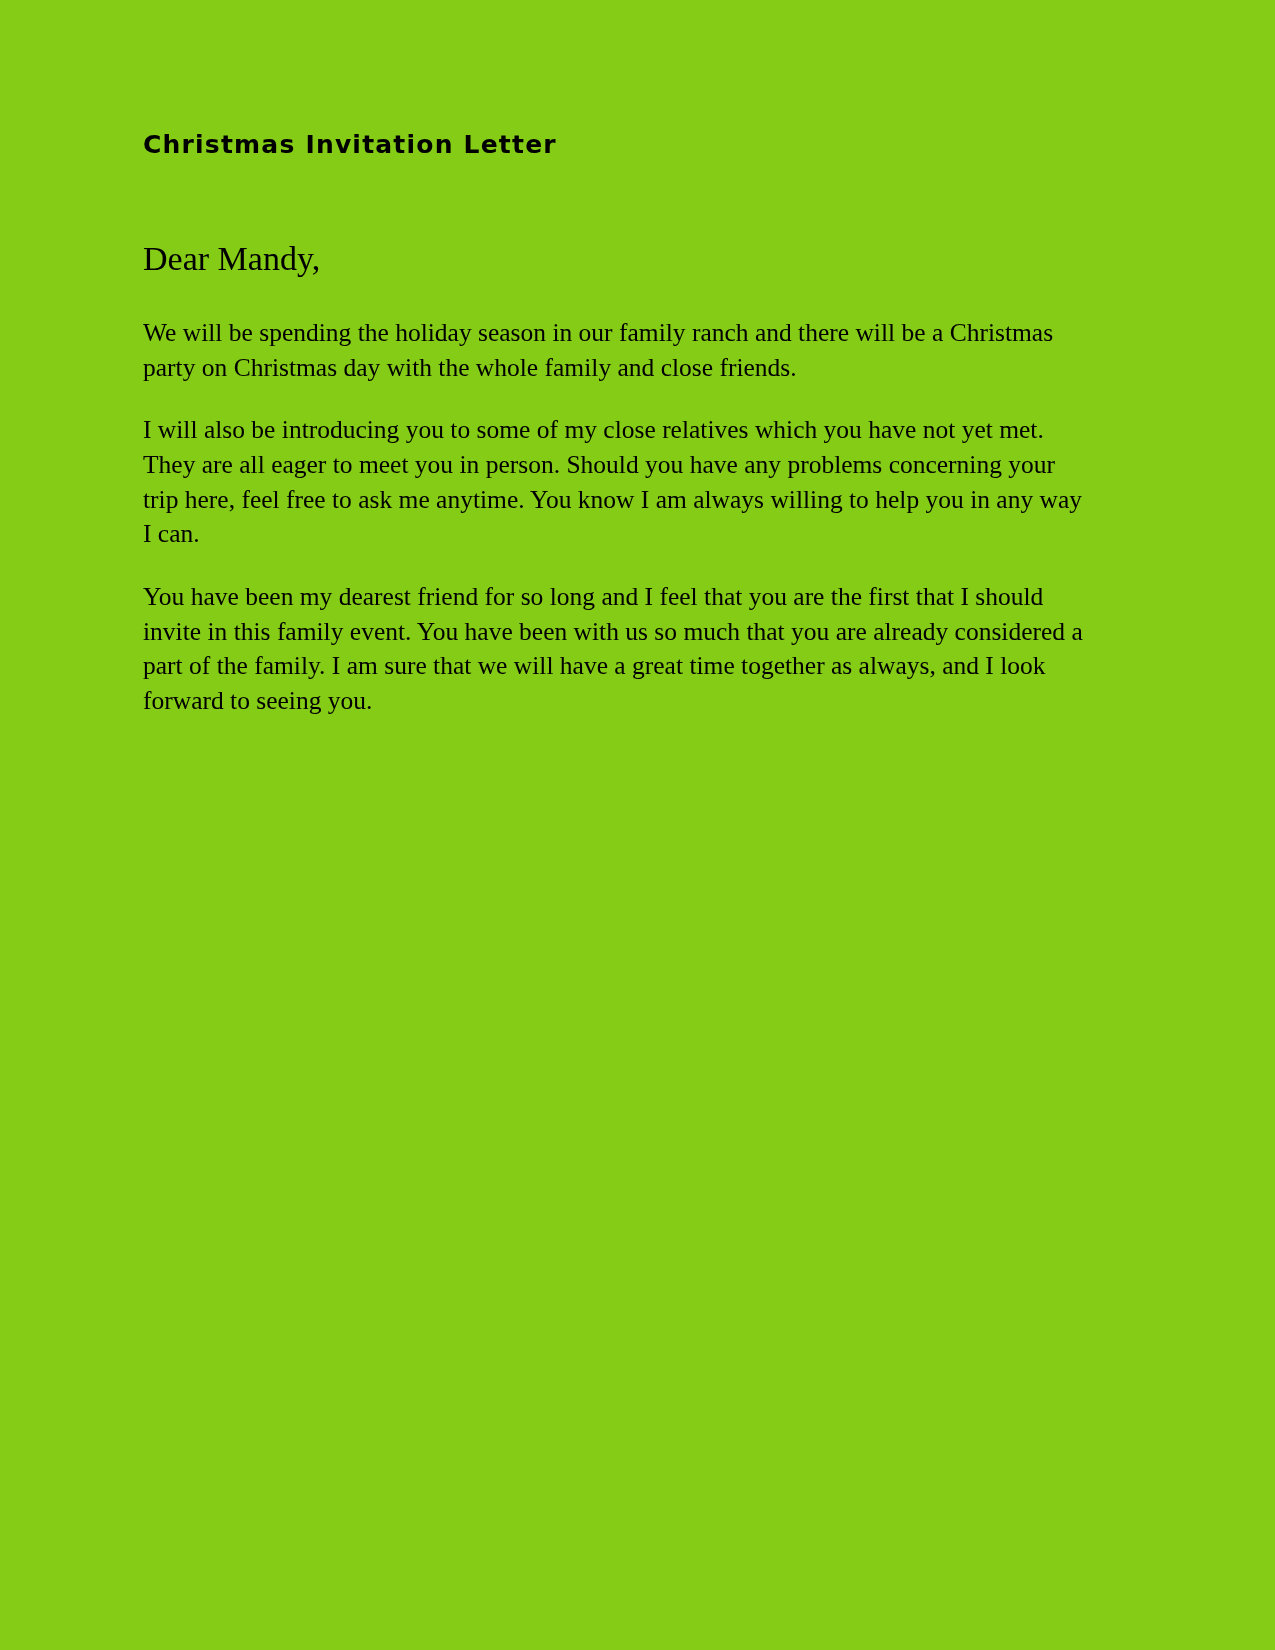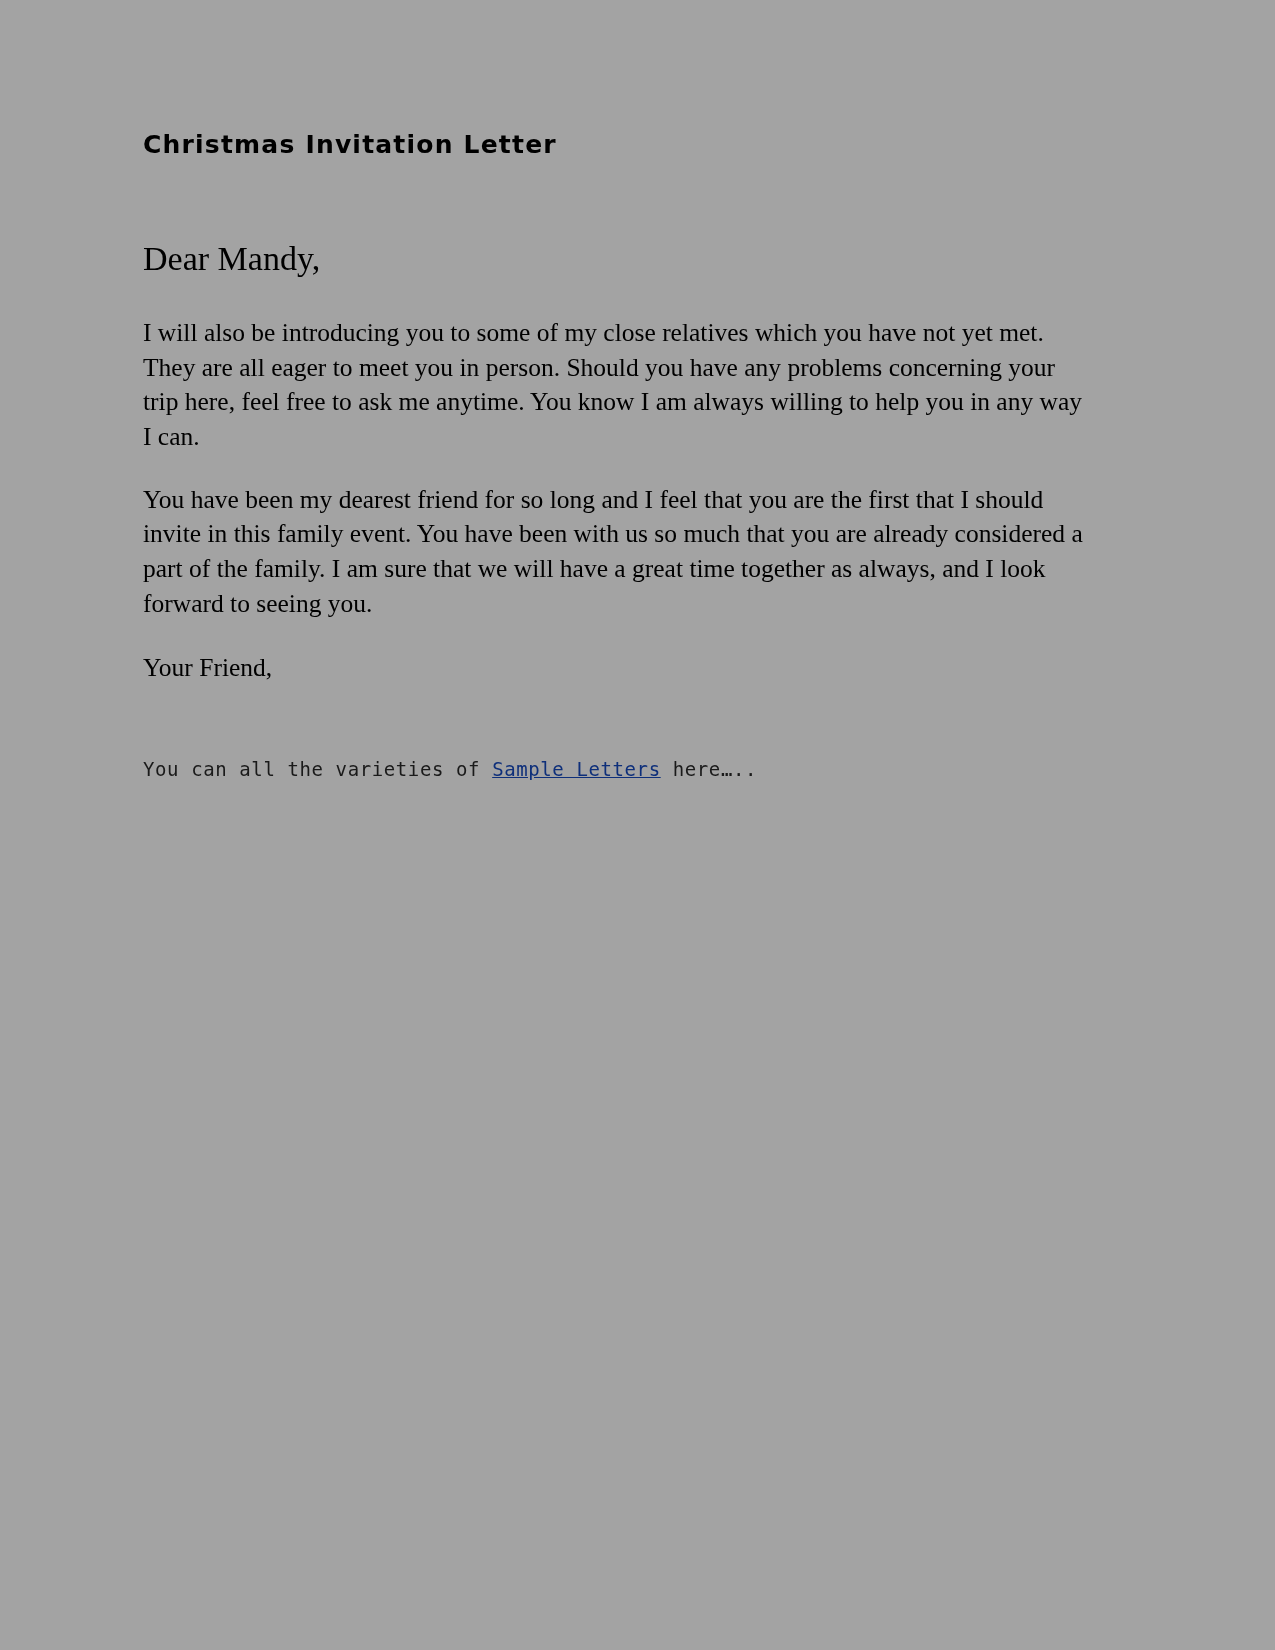--- a/index.html
+++ b/index.html
@@ -14,21 +14,21 @@
     font-family: "Liberation Serif", serif;
     color: #000000;
     overflow: hidden;
   }
   .page {
     position: absolute;
     top: 0;
     left: 0;
     width: 1275px;
     height: 1650px;
-    background: #a3a3a3;
+    background: #84cc16;
   }
   .content {
     position: absolute;
     left: 143px;
     top: 130px;
     width: 940px;
   }
   .doc-title {
     font-family: "DejaVu Sans", sans-serif;
     font-weight: bold;
@@ -74,24 +74,23 @@
 </head>
 <body>
 
 <div class="page">
   <div class="content">
 
     <h1 class="doc-title">Christmas Invitation Letter</h1>
 
     <p class="salutation">Dear Mandy,</p>
 
+    <p class="para">We will be spending the holiday season in our family ranch and there will be a Christmas party on Christmas day with the whole family and close friends.</p>
 
     <p class="para">I will also be introducing you to some of my close relatives which you have not yet met. They are all eager to meet you in person. Should you have any problems concerning your trip here, feel free to ask me anytime. You know I am always willing to help you in any way I can.</p>
 
     <p class="para">You have been my dearest friend for so long and I feel that you are the first that I should invite in this family event. You have been with us so much that you are already considered a part of the family. I am sure that we will have a great time together as always, and I look forward to seeing you.</p>
 
-    <p class="closing">Your Friend,</p>
 
 
-    <p class="footer-note"><span>You can all the varieties of </span><a href="#" style="color: rgb(14, 47, 122);">Sample Letters</a><span> here…..</span></p>
 
   </div>
 </div>
 
 </body></html>

